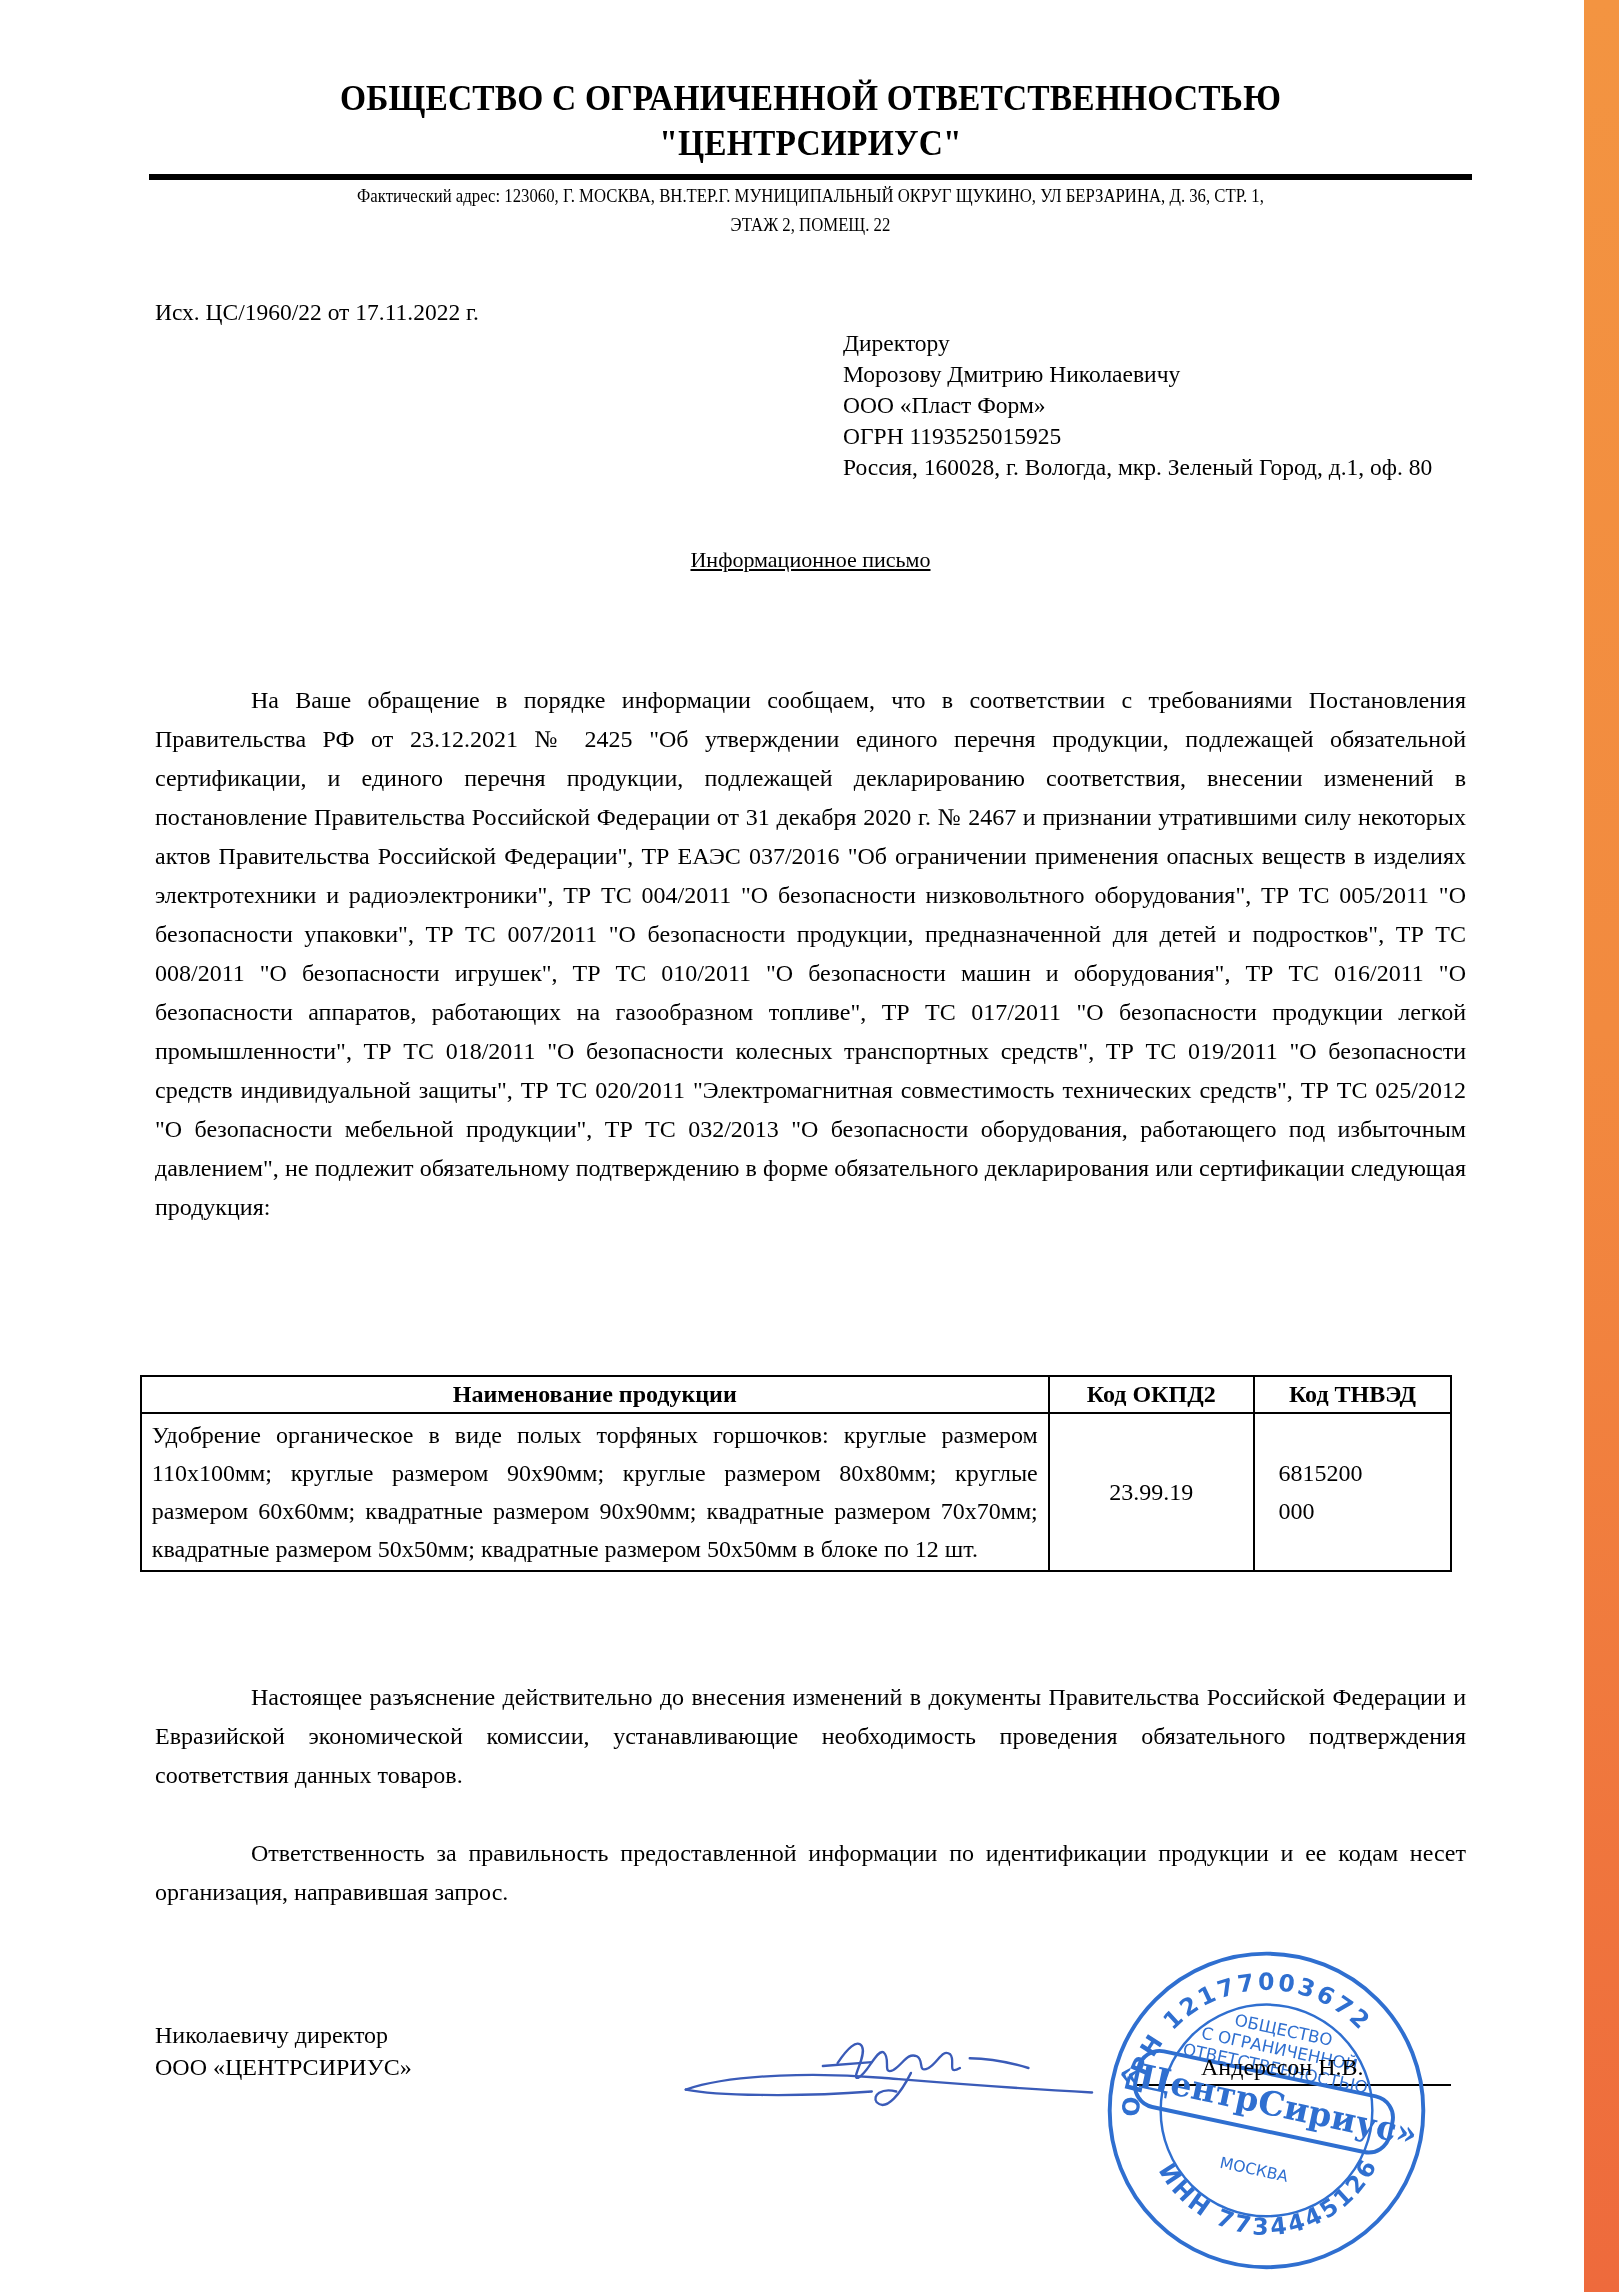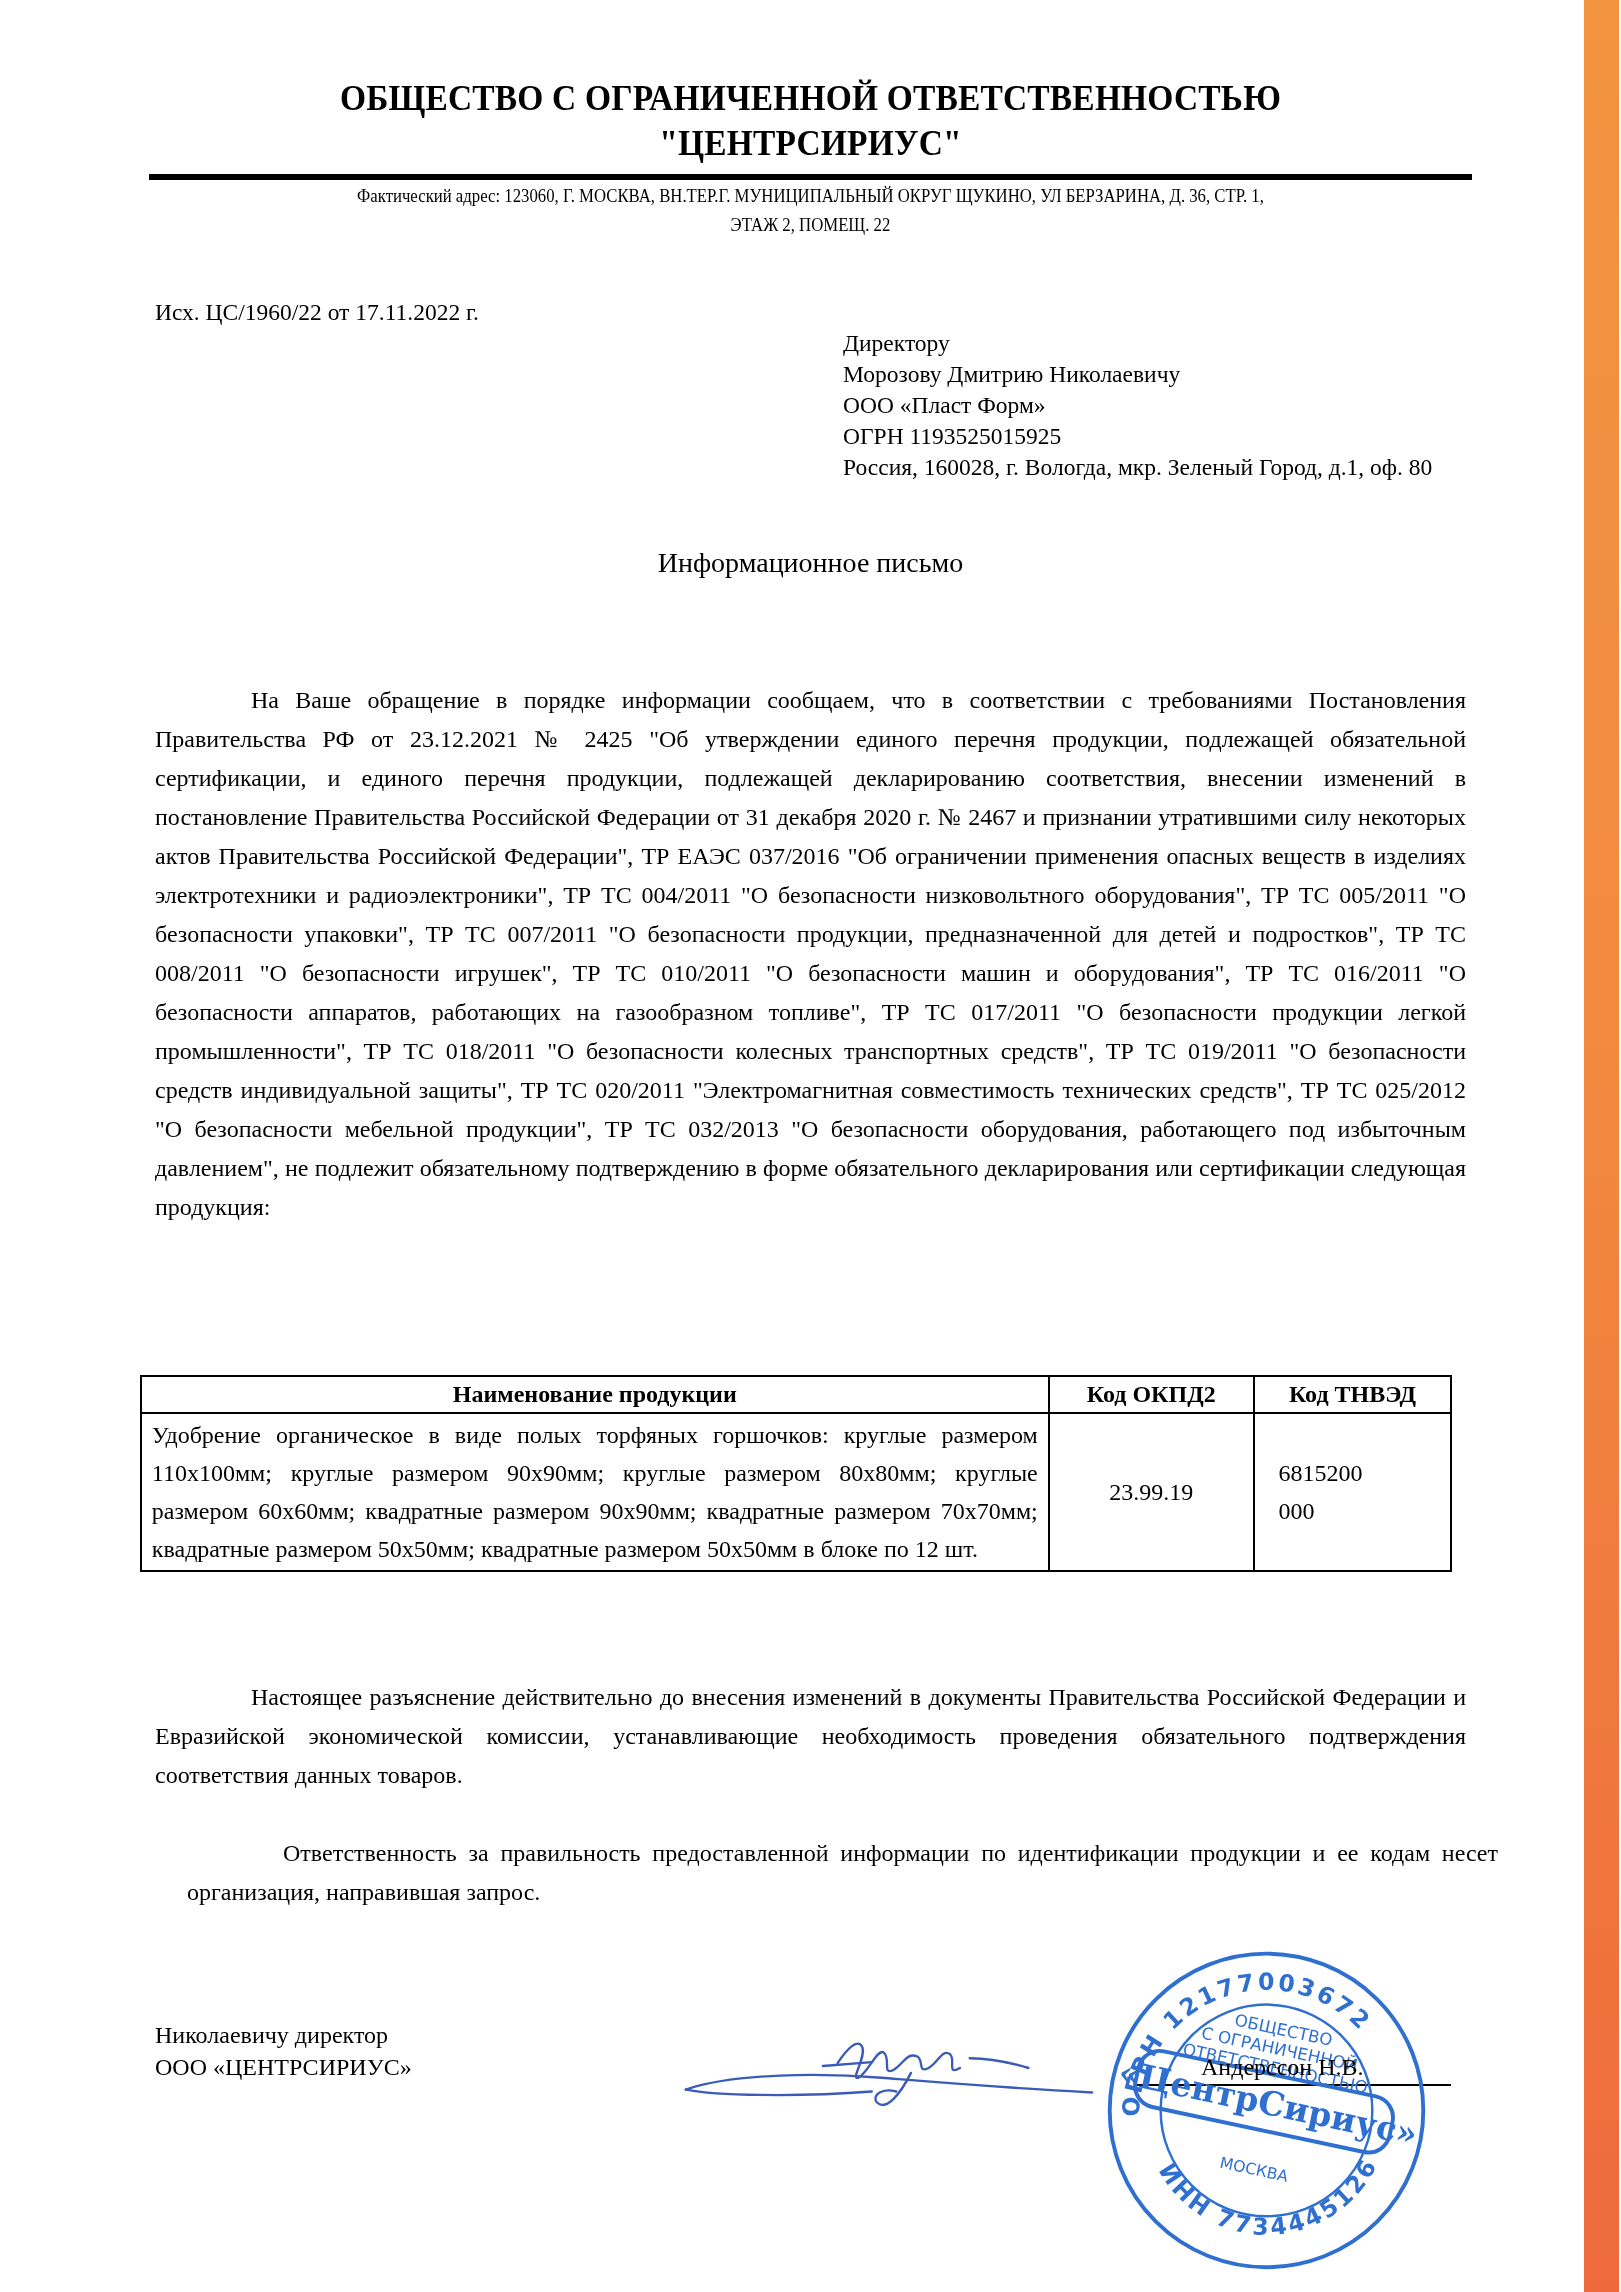--- a/index.html
+++ b/index.html
@@ -15,29 +15,29 @@
   .letterhead { position: absolute; left: 149px; top: 76px; width: 1323px; text-align: center; }
   .company-name {
     font-family: "Liberation Serif", serif; font-weight: bold; font-size: 36px;
     line-height: 45px; letter-spacing: 0.2px; transform: scaleX(0.93); transform-origin: center;
   }
   .rule { height: 5.9px; background: #000; margin: 7.8px 0 0 0; }
   .address { font-size: 18px; line-height: 25.5px; margin-top: 3.9px; transform: scaleX(0.93); transform-origin: center; }
 
   .outgoing { position: absolute; left: 155px; top: 299px; font-size: 23.5px; }
   .recipient { position: absolute; left: 843px; top: 328px; font-size: 23.5px; line-height: 31px; }
-  .doc-title { position: absolute; left: 0; width: 1621px; top: 547px; text-align: center; font-size: 28px; }
+  .doc-title { position: absolute; left: 0; width: 1621px; top: 547px; text-align: center; font-size: 22px; text-decoration: underline; }
 
   .body-text {
     position: absolute; left: 155px; width: 1311px; font-size: 24px; line-height: 39px;
     text-align: justify; text-indent: 96px;
   }
   #p1 { top: 657px; }
   #p2 { top: 1654px; line-height: 39px; }
-  #p3 { top: 1810px; margin-left: 32px; }
+  #p3 { top: 1810px; }
 
   table.products {
     position: absolute; left: 140px; top: 1375px; width: 1312px;
     border-collapse: collapse; font-size: 24px;
   }
   table.products th, table.products td { border: 2.9px solid #000; }
   table.products th { font-weight: bold; height: 35px; padding: 0 5.9px; margin-left: 48px; }
   table.products td { vertical-align: middle; padding: 2px 9.8px; line-height: 38px; }
   td.desc { text-align: justify; width: 888px; }
   td.okpd { text-align: center; width: 184px; }

